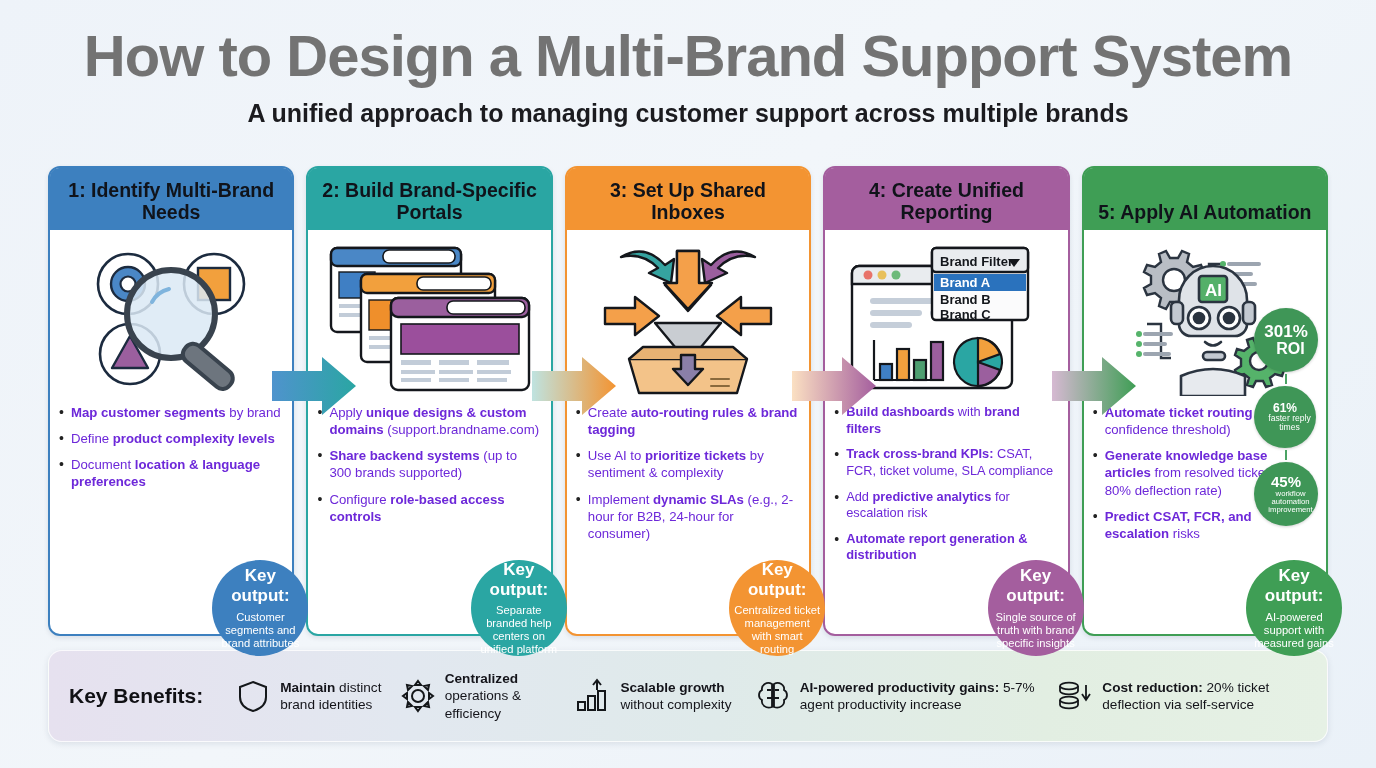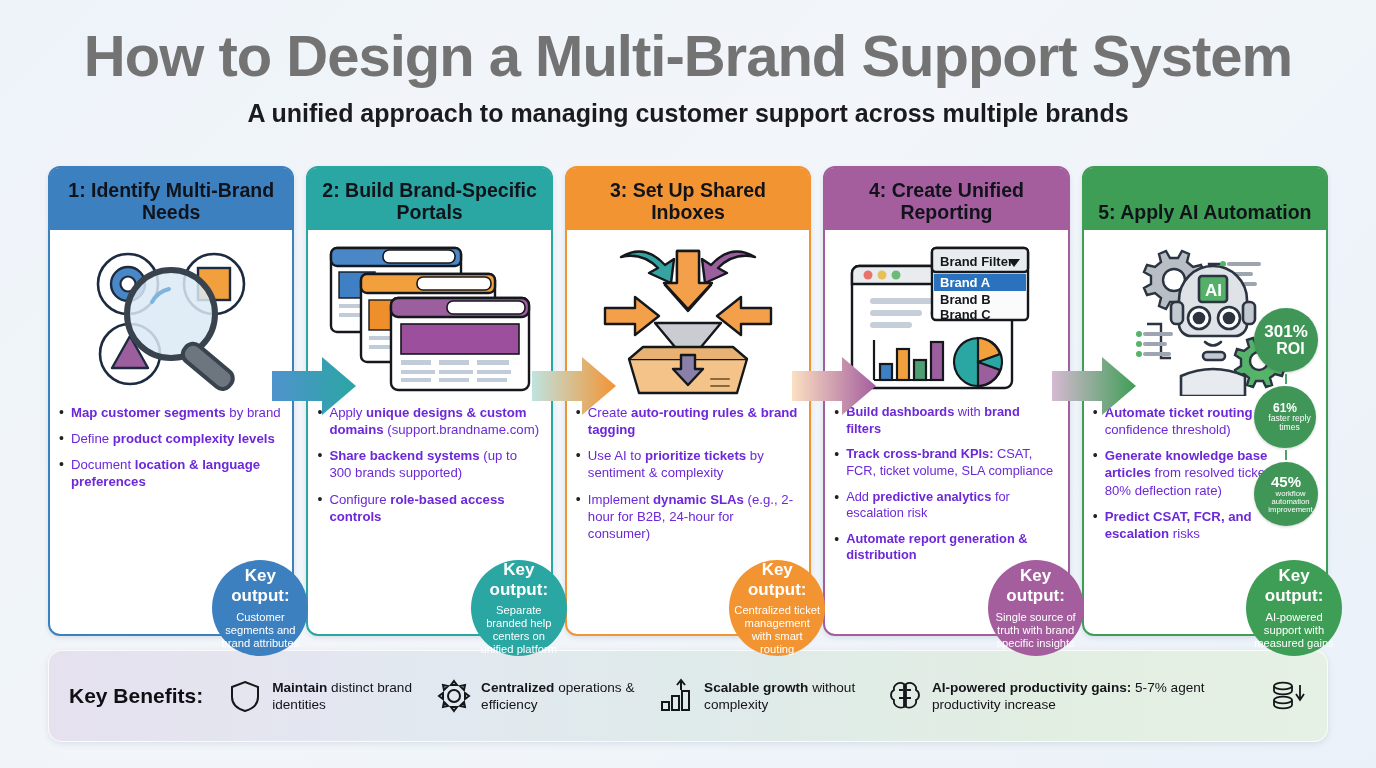--- a/index.html
+++ b/index.html
@@ -106,21 +106,21 @@
 
   
   .benefits {
     position: absolute; left: 48px; top: 650px; width: 1280px; height: 92px;
     border-radius: 14px;
     background: linear-gradient(90deg,#e6e1ef 0%, #e2e8f0 28%, #dfeaea 52%, #e2eee2 78%, #e6f1e5 100%);
     display: flex; align-items: center; padding: 0 20px;
     box-shadow: 0 2px 6px rgba(20,40,70,0.10);
     border: 1px solid rgba(255,255,255,0.8);
   }
-  .ben-title { font-size: 21px; font-weight: bold; color: #101014; margin-right: 24px; white-space: nowrap; }
+  .ben-title { font-size: 21px; font-weight: bold; color: #101014; margin-right: 32px; white-space: nowrap; }
   .ben-list { display: flex; flex: 1; justify-content: space-between; align-items: center; }
   .ben { display: flex; align-items: center; gap: 9px; }
   .ben-ico { width: 36px; height: 36px; flex: 0 0 36px; }
   .ben-txt { font-size: 13.6px; line-height: 1.26; color: #14141a; }
 </style>
 </head>
 <body>
 
 <div class="head">
   <div class="title">How to Design a Multi-Brand Support System</div>
@@ -477,16 +477,17 @@
     <div class="ben">
       <svg class="ben-ico" viewBox="0 0 36 36">
         <g fill="none" stroke="#14171a" stroke-width="1.8">
           <ellipse cx="12" cy="8" rx="9" ry="3.4"></ellipse>
             <path d="M3 8 v5 c0 1.9 4 3.4 9 3.4 s9 -1.5 9 -3.4 V8"></path>
           <ellipse cx="12" cy="22" rx="9" ry="3.4"></ellipse>
             <path d="M3 22 v5 c0 1.9 4 3.4 9 3.4 s9 -1.5 9 -3.4 v-5"></path>
           <path d="M29 7 v14 M25 16 l4 6 l4 -6"></path>
         </g>
       </svg>
+      <div class="ben-txt"><span class="b">Cost reduction:</span><span> 20% ticket deflection via self-service</span></div>
     </div>
 
   </div>
 </div>
 
 </body></html>

